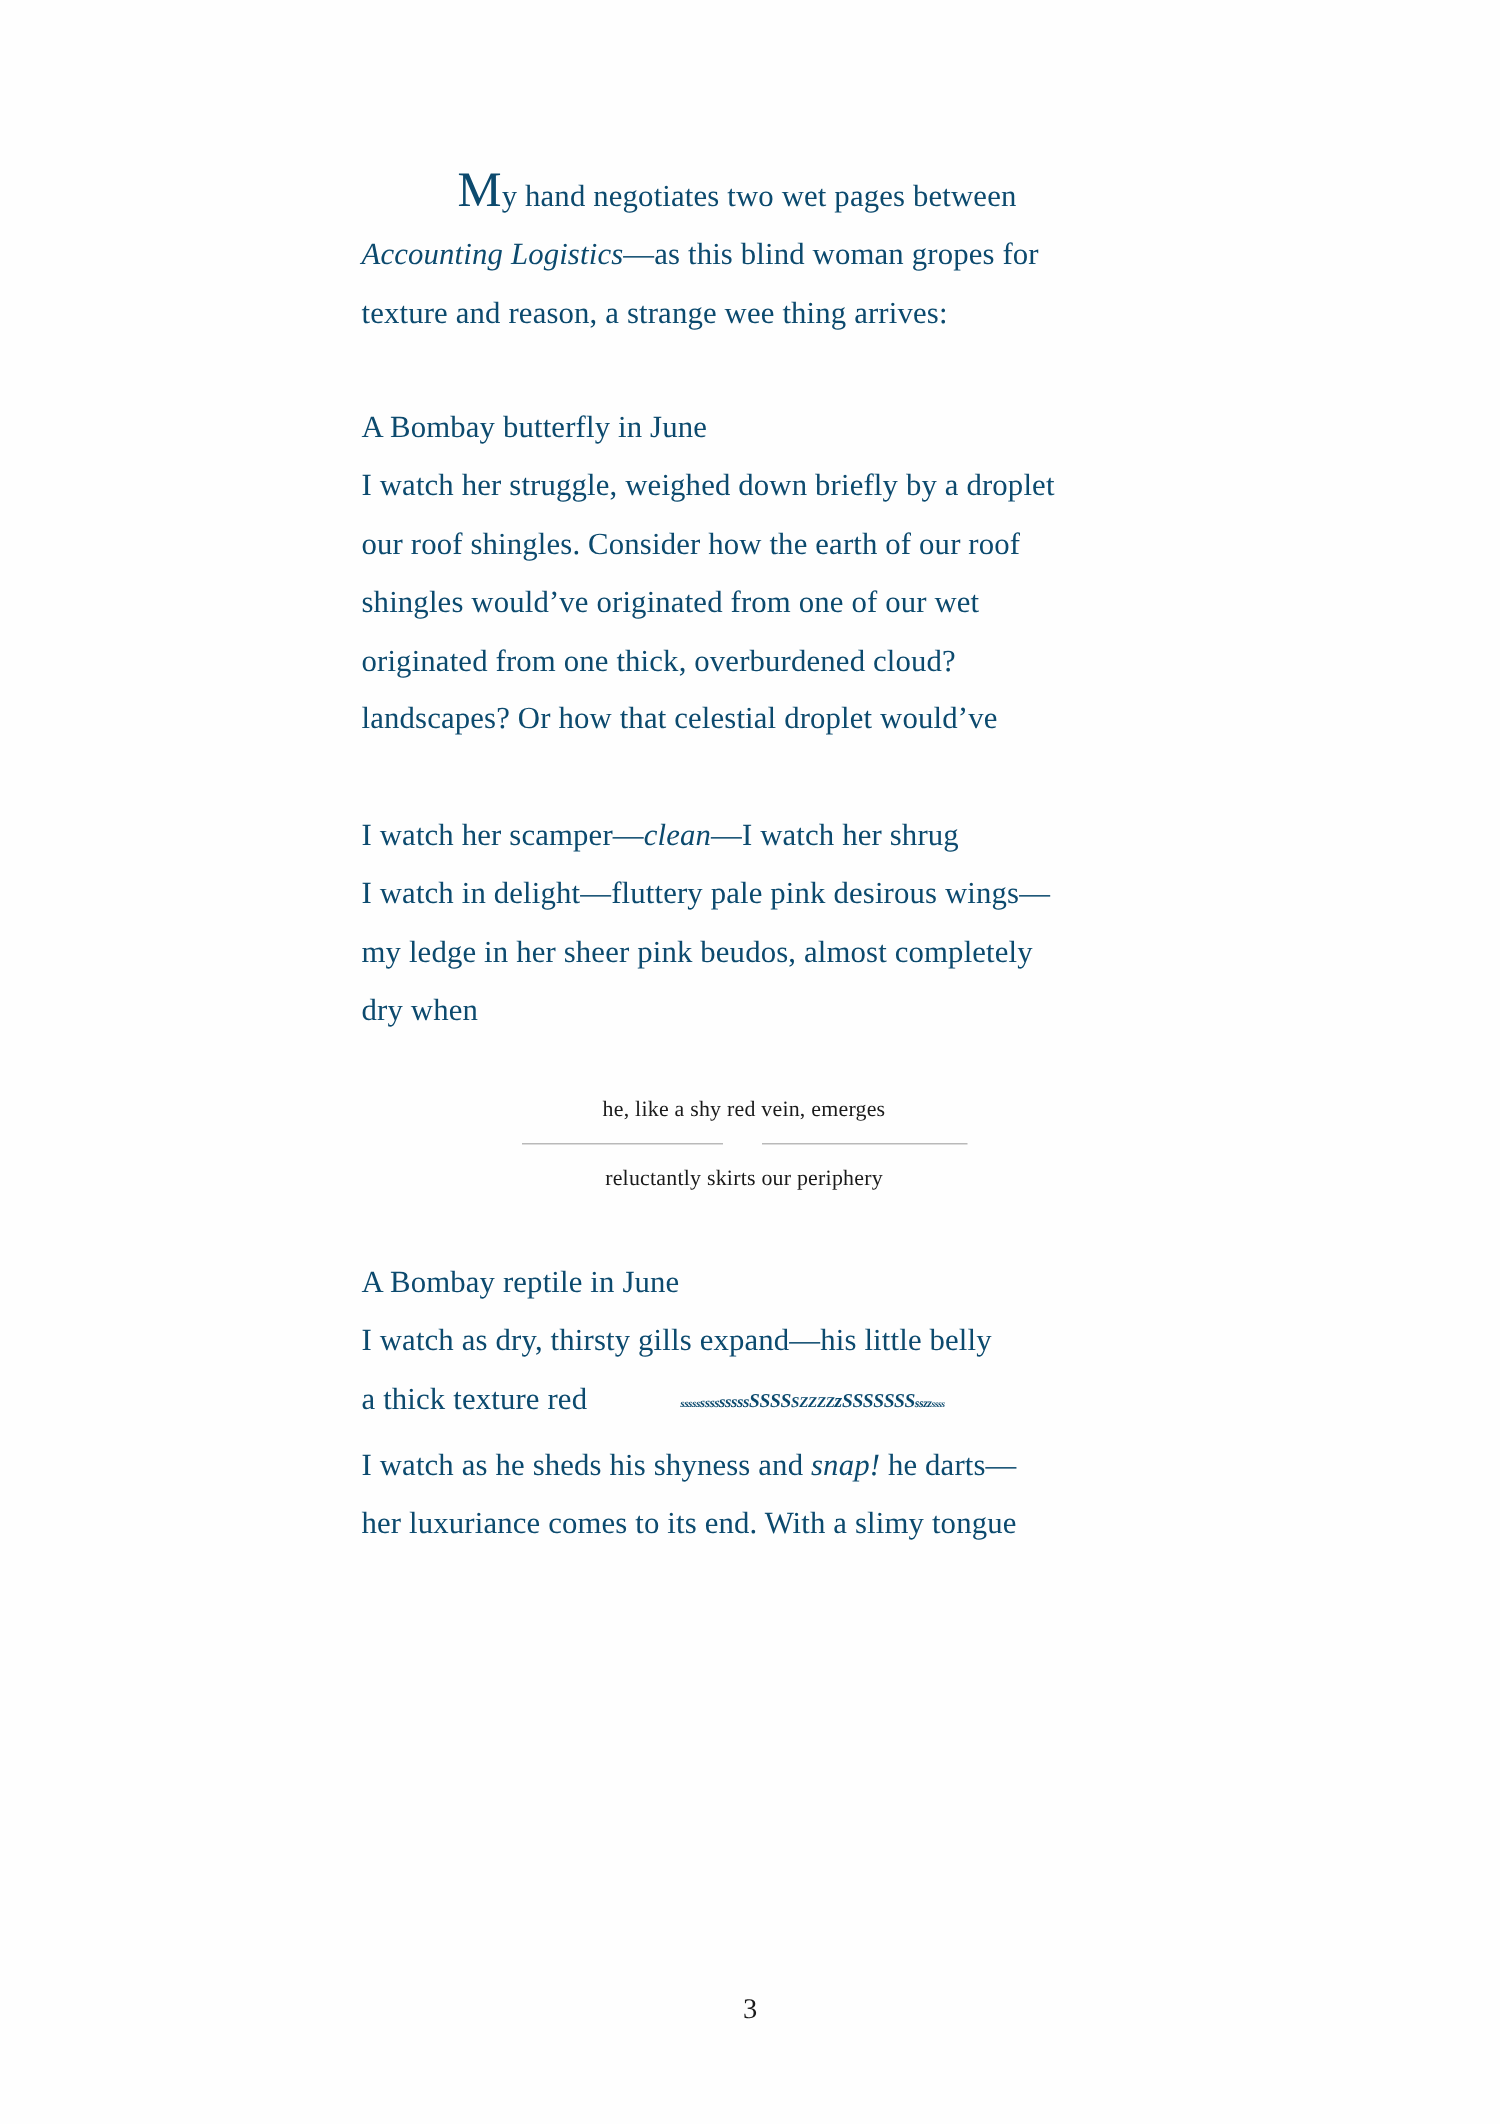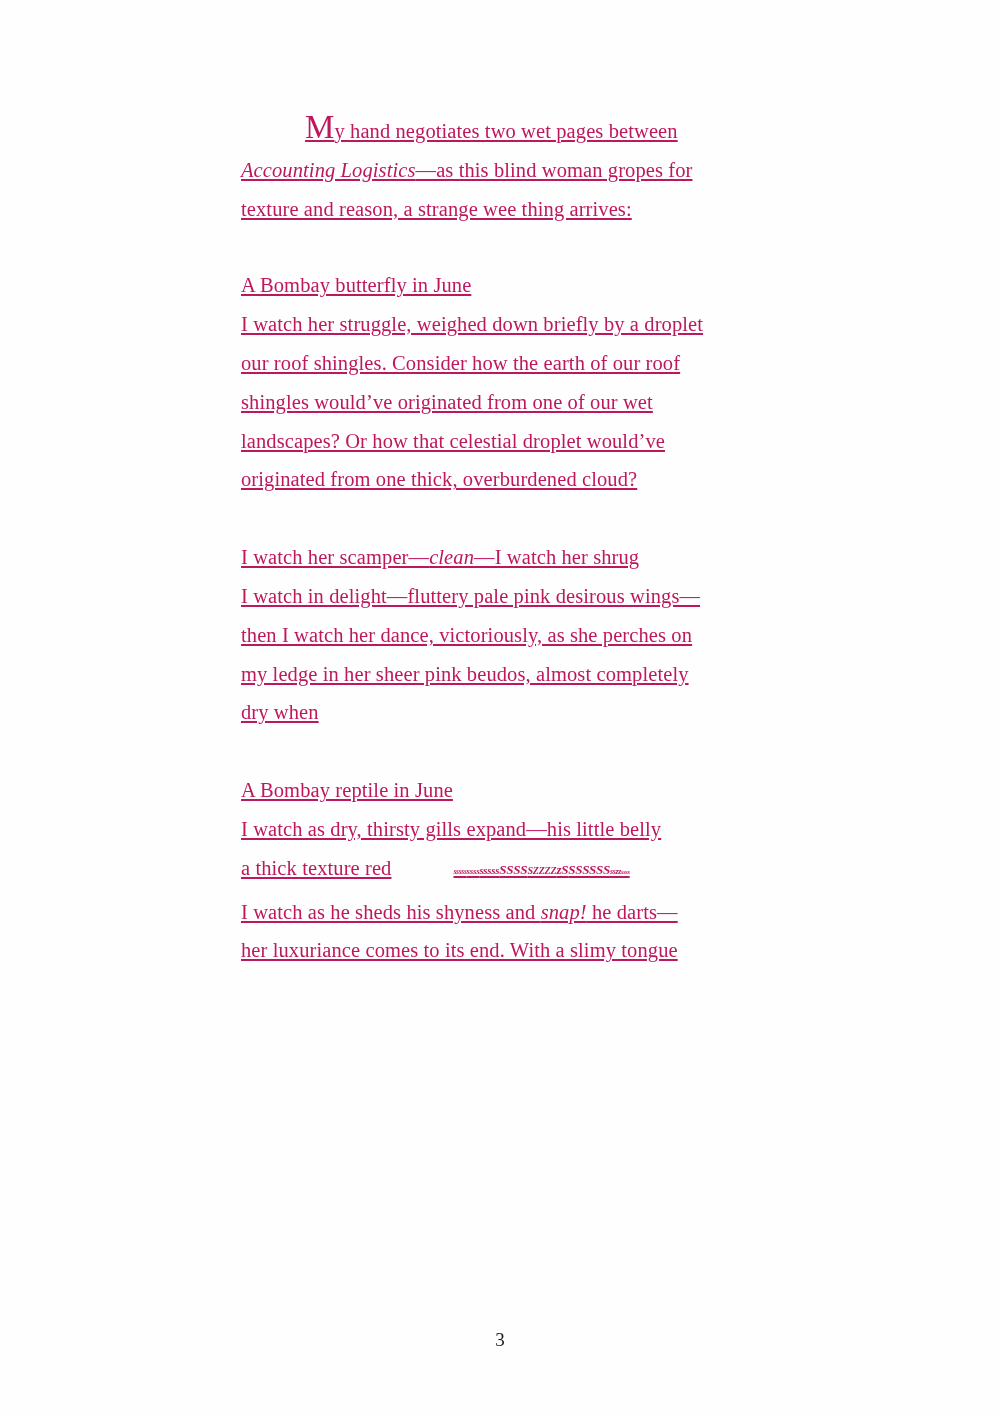--- a/index.html
+++ b/index.html
@@ -35,22 +35,21 @@
   .stanza {
     margin: 0;
     padding: 0;
   }
 
   .line {
     font-size: 20.5px;
     line-height: 38.8px;
     letter-spacing: 0.1px;
     white-space: pre-wrap;
-    color: #be185d;
-    text-decoration: underline;
+    color: #0c4a6e;
   }
 
   
   .line-opening {
     padding-left: 64px;
   }
 
   .initial-cap {
     font-size: 33px;
     line-height: 0;
@@ -143,34 +142,41 @@
       <div class="line">texture and reason, a strange wee thing arrives:</div>
     </div>
 
     <div class="stanza-gap-small"></div>
 
     <div class="stanza">
       <div class="line">A Bombay butterfly in June</div>
       <div class="line">I watch her struggle, weighed down briefly by a droplet</div>
       <div class="line">our roof shingles. Consider how the earth of our roof</div>
       <div class="line">shingles would’ve originated from one of our wet</div>
+      <div class="line">originated from one thick, overburdened cloud?</div>
       <div class="line">landscapes? Or how that celestial droplet would’ve</div>
-      <div class="line">originated from one thick, overburdened cloud?</div>
     </div>
 
     <div class="stanza-gap"></div>
 
     <div class="stanza">
       <div class="line"><span>I watch her scamper—</span><span class="it">clean</span><span>—I watch her shrug</span></div>
       <div class="line">I watch in delight—fluttery pale pink desirous wings—</div>
-      <div class="line">then I watch her dance, victoriously, as she perches on</div>
       <div class="line">my ledge in her sheer pink beudos, almost completely</div>
       <div class="line">dry when</div>
     </div>
 
+    <div class="interlude">
+      <div class="interlude-line">he, like a shy red vein, emerges</div>
+      <div class="rule-row">
+        <div class="rule rule-left"></div>
+        <div class="rule rule-right"></div>
+      </div>
+      <div class="interlude-line">reluctantly skirts our periphery</div>
+    </div>
 
     <div class="stanza-gap"></div>
 
     <div class="stanza">
       <div class="line">A Bombay reptile in June</div>
       <div class="line">I watch as dry, thirsty gills expand—his little belly</div>
       <div class="line hiss-line"><span>a thick texture red</span><span class="hiss"><span class="h1">sssss</span><span class="h2">ssss</span><span class="h3">sssss</span><span class="h4">SSSS</span><span class="h5">SZZZZ</span><span class="h4">zS</span><span class="h6">SSSSSS</span><span class="h8">sszz</span><span class="h9">ssss</span></span></div>
       <div class="line"><span>I watch as he sheds his shyness and </span><span class="it">snap!</span><span> he darts—</span></div>
       <div class="line">her luxuriance comes to its end. With a slimy tongue</div>
     </div>

